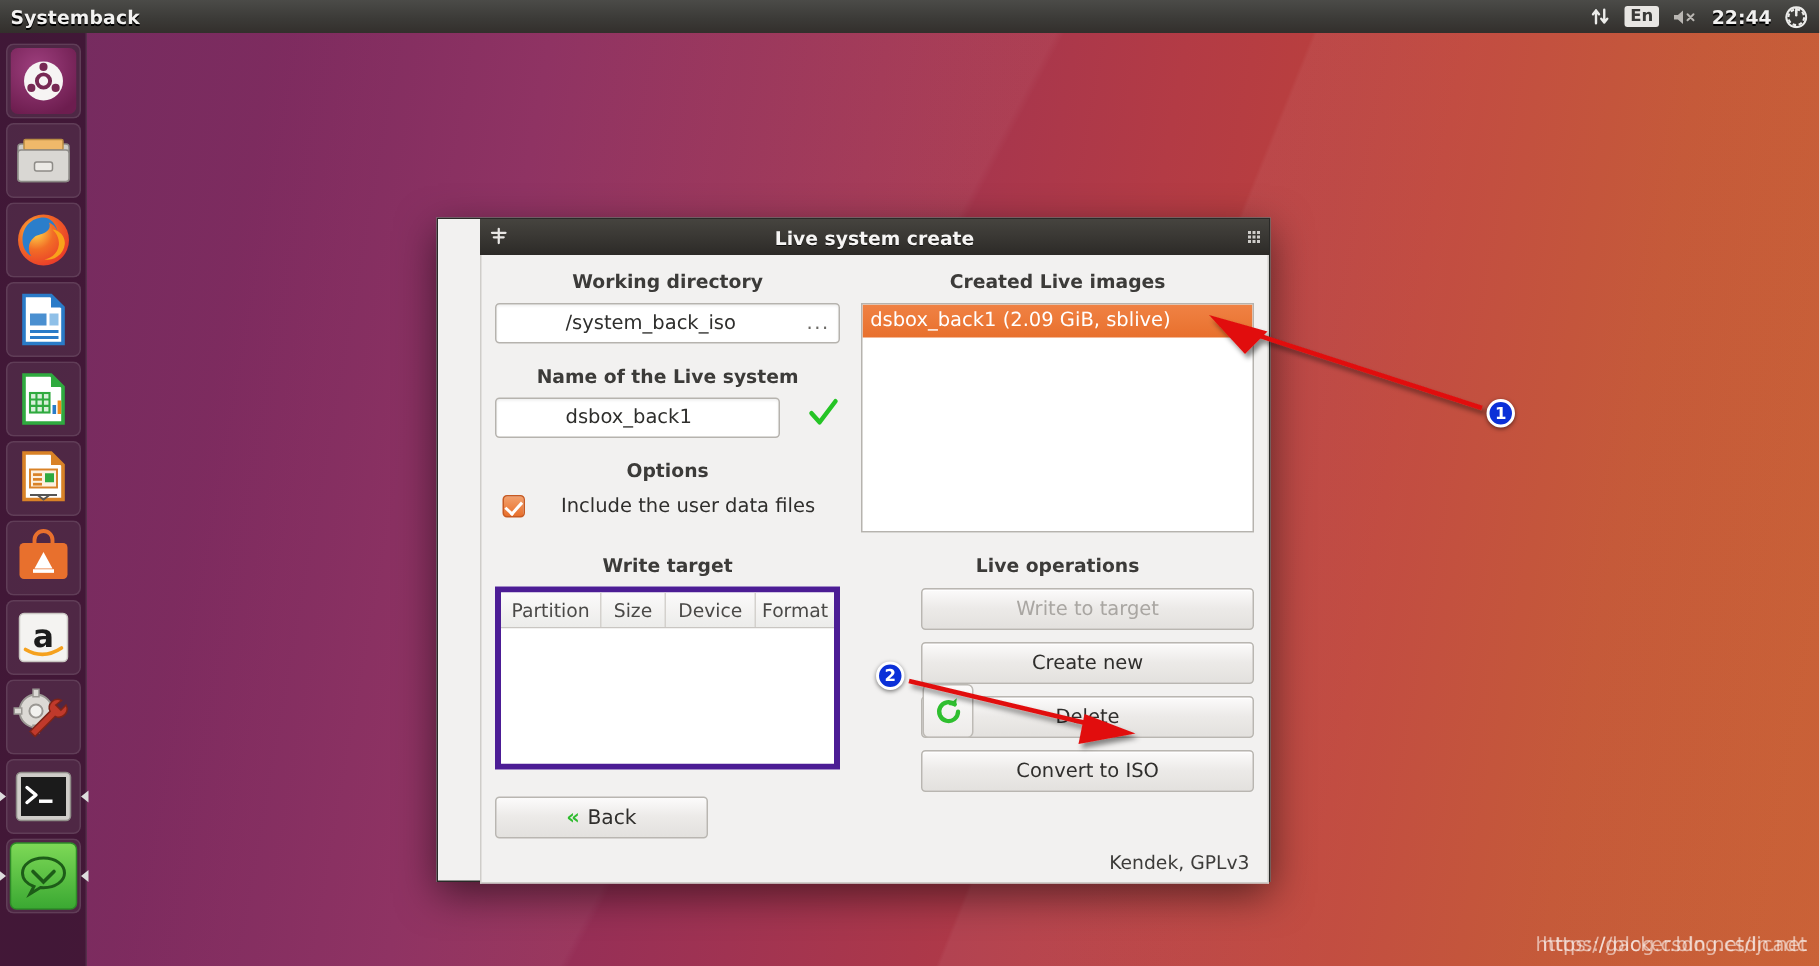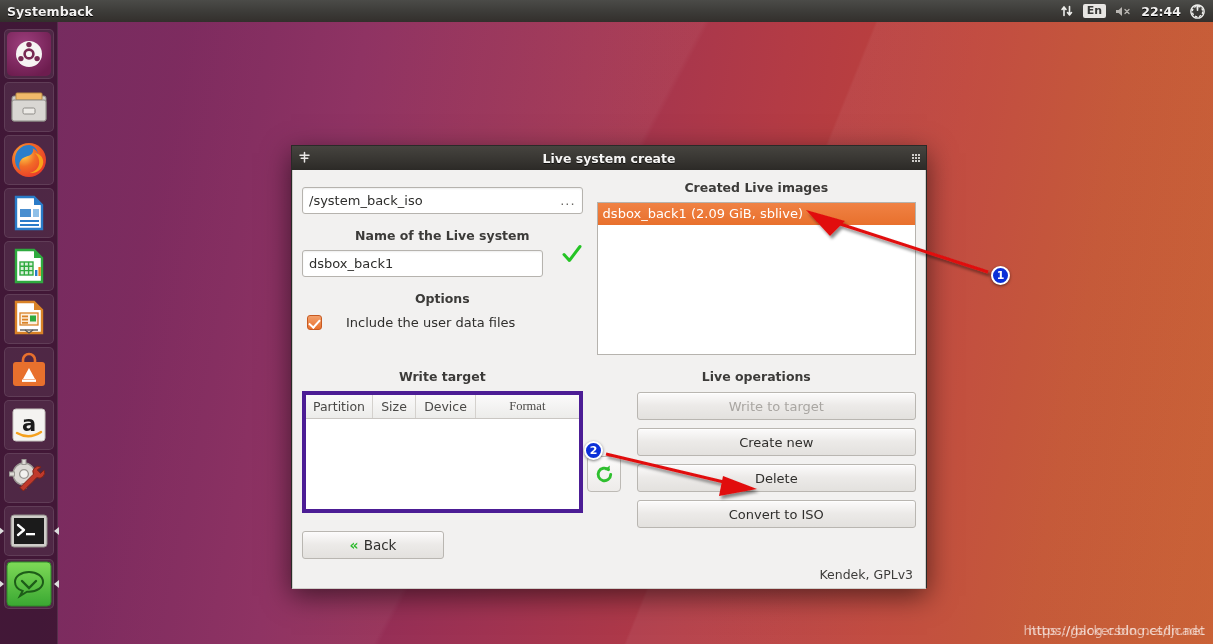--- a/index.html
+++ b/index.html
@@ -64,25 +64,26 @@
   }
   .launcher-item.running::after {
     content: ""; position: absolute; right: -5px; top: 50%; transform: translateY(-50%);
     width: 0; height: 0; border-top: 4px solid transparent; border-bottom: 4px solid transparent;
     border-right: 5px solid #ddd;
   }
   .launcher-item svg { display:block; }
 
   
   #dialog {
-    position: absolute; left: 291px; top: 145px; width: 636px; height: 443px;
+    position: absolute; left: 291px; top: 145px; width: 556px; height: 443px;
     box-shadow: 0 8px 26px rgba(0,0,0,0.55);
     z-index: 30;
     border: 1px solid #2a2a28;
     background: #f2f1f0;
+    padding-left: 28px;
   }
   #titlebar {
     height: 24px;
     background: linear-gradient(180deg, #46443f 0%, #3a3834 48%, #2c2a27 100%);
     display: flex; align-items: center; color: #f6f5f4;
     font-size: 12.5px; font-weight: bold; position: relative;
   }
   #titlebar-title {
     position:absolute; left:0; right:0; text-align:center; text-shadow: 0 1px 0 rgba(0,0,0,.7);
   }
@@ -112,24 +113,24 @@
     margin-top: 7px;
     height: 27px;
     background: #ffffff;
     border: 1px solid #b6b3ae;
     border-radius: 3px;
     display: flex; align-items: center;
     padding: 0 6px;
     font-size: 13px; color: #2e2e2c;
     box-shadow: inset 0 1px 2px rgba(0,0,0,0.07);
   }
-  .textfield .val { flex: 1; white-space: nowrap; overflow: hidden; }
+  .textfield .val { flex: 1; white-space: nowrap; overflow: hidden; margin-left: 40px; }
   .dots-btn { color: #6b6965; font-size: 13px; letter-spacing: 1px; padding-left: 6px; cursor: pointer; }
 
-  .name-row { display: flex; align-items: flex-start; gap: 18px; }
+  .name-row { display: flex; align-items: center; gap: 18px; }
   .name-row .textfield { flex: 1; }
   .check-ok { width: 22px; height: 22px; flex: none; }
 
   .opt-row { margin-top: 9px; display: flex; align-items: center; gap: 24px; padding-left: 5px; }
   .checkbox {
     width: 15px; height: 15px; border-radius: 3px; flex: none;
     background: linear-gradient(180deg,#f3a06c 0%, #e8702c 100%);
     border: 1px solid #c75a22;
     position: relative;
   }
@@ -432,20 +433,21 @@
           </span>
       </div>
     </div>
 
     <div id="dialog-body">
 
       <div class="cols">
 
         <div class="col-left">
 
+          <div class="section-title">Working directory</div>
 
           <div class="textfield">
             <span class="val">/system_back_iso</span>
             <span class="dots-btn">...</span>
           </div>
 
           <div class="section-title" style="margin-top:14px;">Name of the Live system</div>
 
           <div class="name-row">
             <div class="textfield">
@@ -478,21 +480,21 @@
       <div class="cols">
 
         <div class="col-left wt-wrap">
           <div class="section-title">Write target</div>
 
           <div class="table">
             <div class="thead">
               <div class="th" style="width:67px;">Partition</div>
               <div class="th" style="width:43px;">Size</div>
               <div class="th" style="width:60px;">Device</div>
-              <div class="th" style="flex:1;font-family:Liberation Serif, serif;">Format</div>
+              <div class="th" style="flex:1;">Format</div>
             </div>
             <div class="tbody"></div>
           </div>
         </div>
 
         <div class="col-right ops-wrap">
           <div class="section-title">Live operations</div>
 
           <div class="btn disabled" style="margin-left:40px;">Write to target</div>
           <div class="btn" style="margin-left:40px;">Create new</div>

